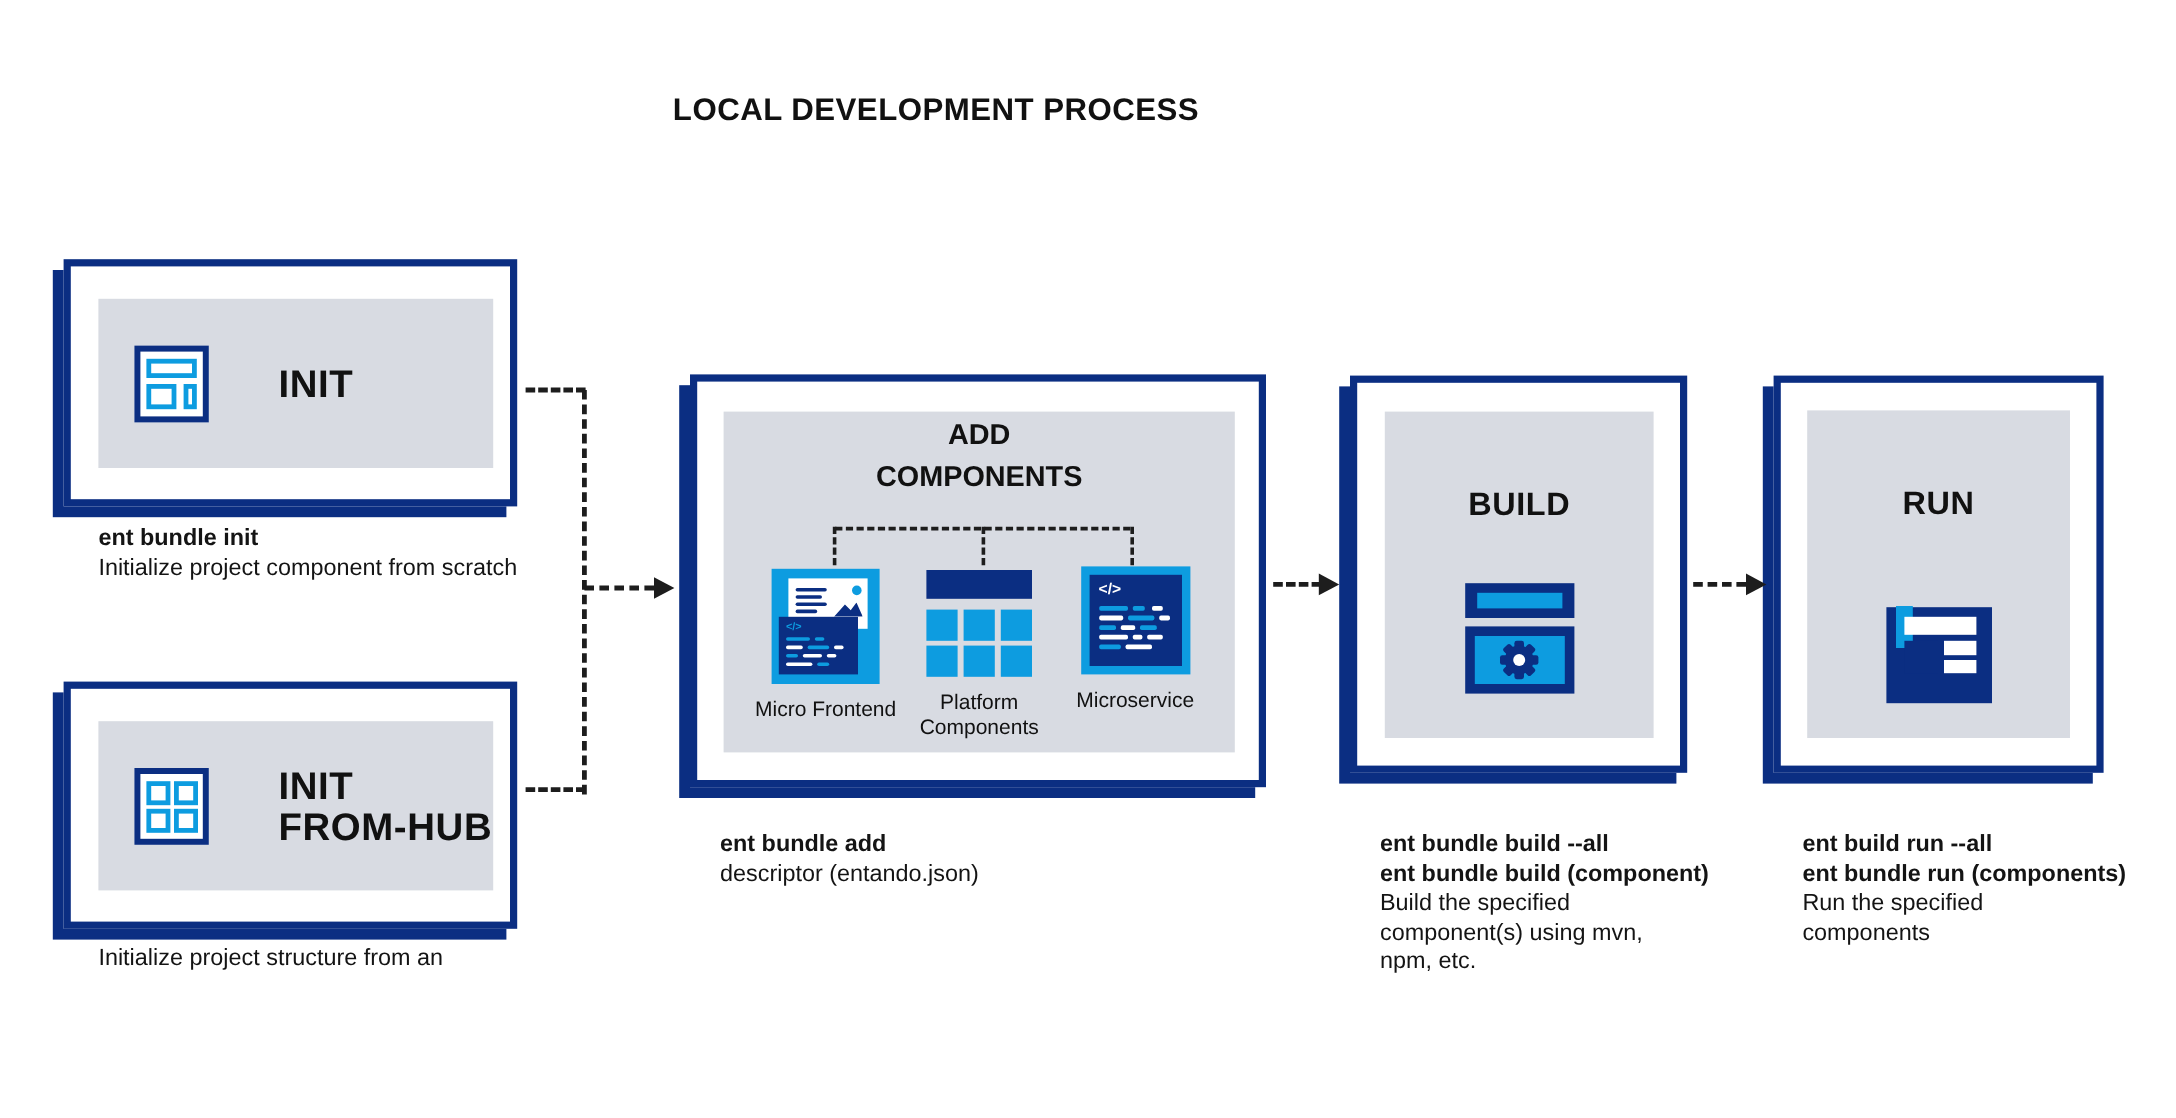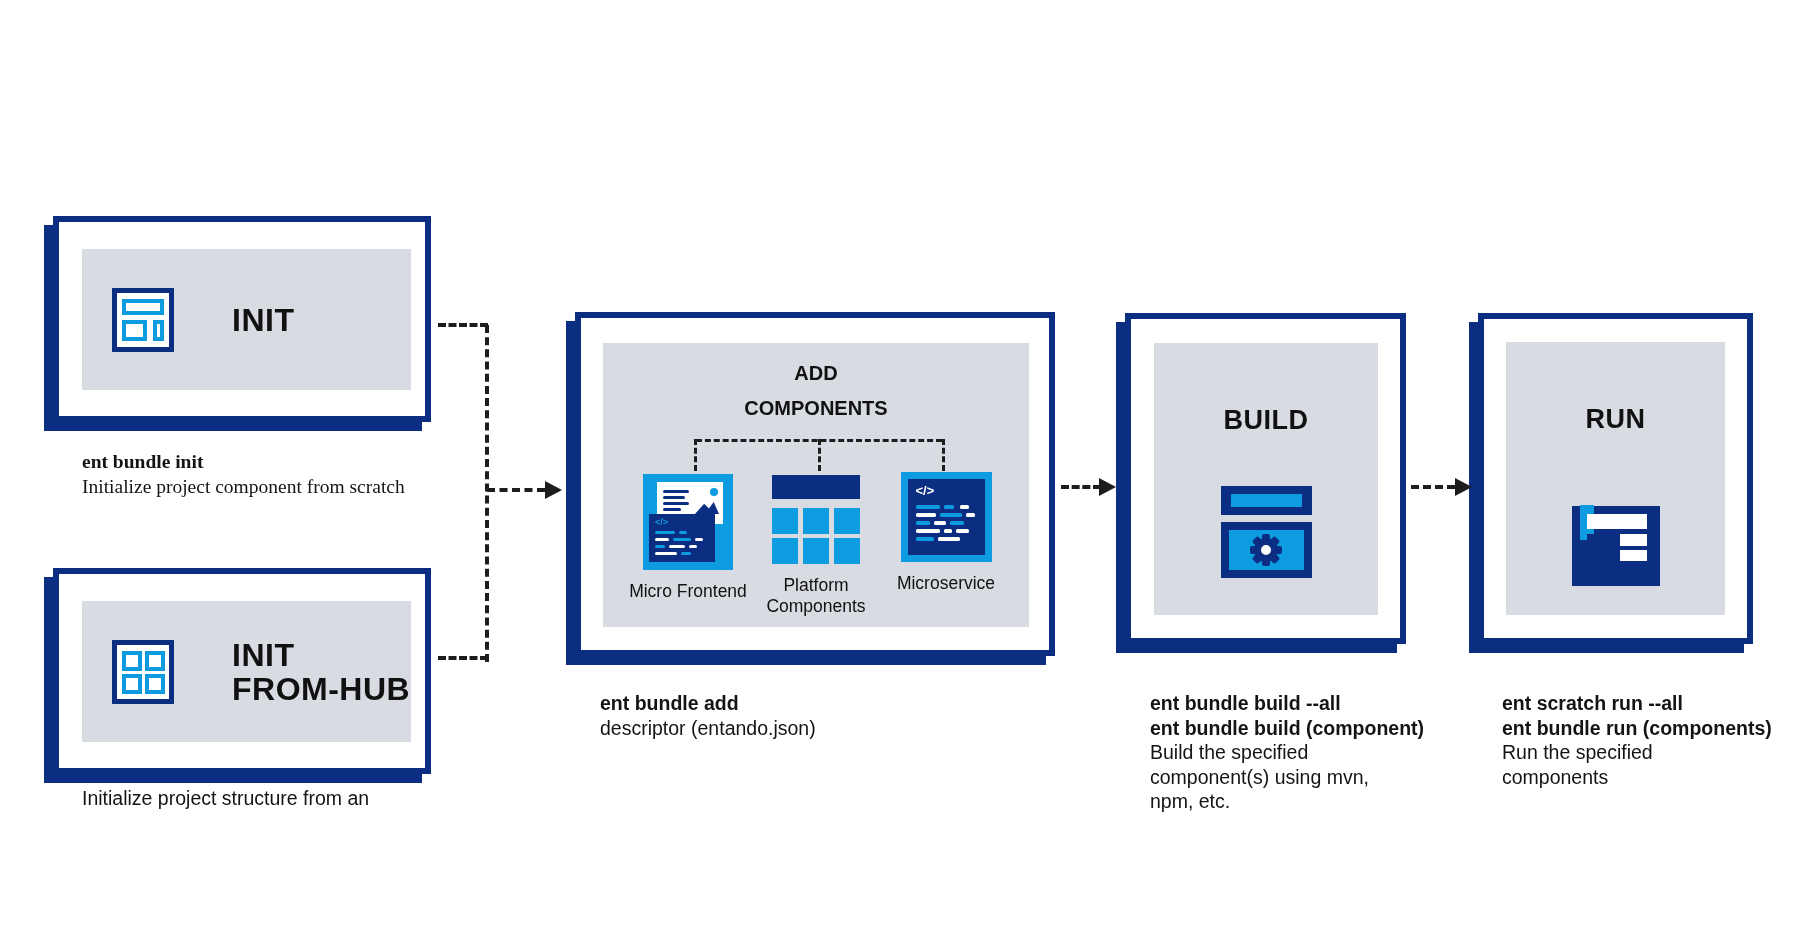--- a/index.html
+++ b/index.html
@@ -27,34 +27,34 @@
   .node-hub{left:53px;top:568px;width:378px;height:206px;}
   .node-add{left:575px;top:312px;width:480px;height:344px;}
   .node-build{left:1125px;top:313px;width:281px;height:331px;}
   .node-run{left:1478px;top:313px;width:275px;height:331px;}
 
   .panel-side{inset:27px 14px 26px 23px;display:flex;align-items:center;}
   .panel-side .node-label{font-size:32px;line-height:34px;margin-left:58px;}
   .panel-side .ic{margin-left:30px;flex:none;}
 
   .panel-add{inset:25px 20px 23px 22px;}
-  .add-title{padding-top:13px;text-align:center;font-size:20px;line-height:35px;font-weight:700;color:#111;}
+  .add-title{padding-top:2px;text-align:center;font-size:24px;line-height:35px;font-weight:700;color:#111;}
 
   .panel-col{display:flex;flex-direction:column;align-items:center;}
   .panel-build{inset:24px 22px 23px 23px;}
   .panel-run{inset:23px 22px 23px 22px;}
   .panel-col .node-label{font-size:27px;margin-top:62px;}
   .panel-build .ic{margin-top:50px;}
   .panel-run .ic{margin-top:71px;}
 
   
   .caption{position:absolute;font-size:19.5px;line-height:24.5px;color:#141414;}
   .caption .cmd{font-weight:700;}
 
-  .cap-init{left:82px;top:450px;font-family:Liberation Serif, serif;}
+  .cap-init{left:82px;top:436px;}
   .cap-hub{left:82px;top:786px;}
   .cap-add{left:600px;top:691px;}
   .cap-build{left:1150px;top:691px;}
   .cap-run{left:1502px;top:691px;}
 
   
   .dash-h{position:absolute;border-top:4px dashed #1d1d1d;}
   .dash-v{position:absolute;border-left:4px dashed #1d1d1d;}
   .ah{position:absolute;width:0;height:0;border-top:9px solid transparent;
       border-bottom:9px solid transparent;border-left:17px solid #1d1d1d;}
@@ -137,20 +137,21 @@
   .run-bar{position:absolute;left:7px;top:9px;width:60px;height:15px;background:#fff;}
   .run-sq{position:absolute;left:7px;top:29px;width:28px;height:27px;background:var(--navy);}
   .run-b1{position:absolute;left:40px;top:29px;width:27px;height:12px;background:#fff;}
   .run-b2{position:absolute;left:40px;top:45px;width:27px;height:11px;background:#fff;}
 </style>
 </head>
 <body>
 
 <div id="stage">
 
+  <div class="main-title">LOCAL DEVELOPMENT PROCESS</div>
 
   <div class="node node-init">
     <div class="panel panel-side">
       <span class="ic icon-frame">
         <i class="lay-r1"></i>
         <i class="lay-r2"></i>
         <i class="lay-r3"></i>
       </span>
       <span class="node-label">INIT</span>
     </div>
@@ -299,21 +300,21 @@
         <span class="run-blue">
           <span class="run-bar"></span>
           <span class="run-sq"></span>
           <span class="run-b1"></span>
           <span class="run-b2"></span>
         </span>
       </span>
     </div>
   </div>
   <div class="caption cap-run">
-    <div class="cmd">ent scratch run --all</div>
+    <div class="cmd">ent build run --all</div>
     <div class="cmd">ent bundle run (components)</div>
     <div>Run the specified</div>
     <div>components</div>
   </div>
 
   <div class="dash-h c1a"></div>
   <div class="dash-v c1v"></div>
   <div class="dash-h c1b"></div>
   <div class="dash-h c1m"></div>
   <div class="ah c1ah"></div>

